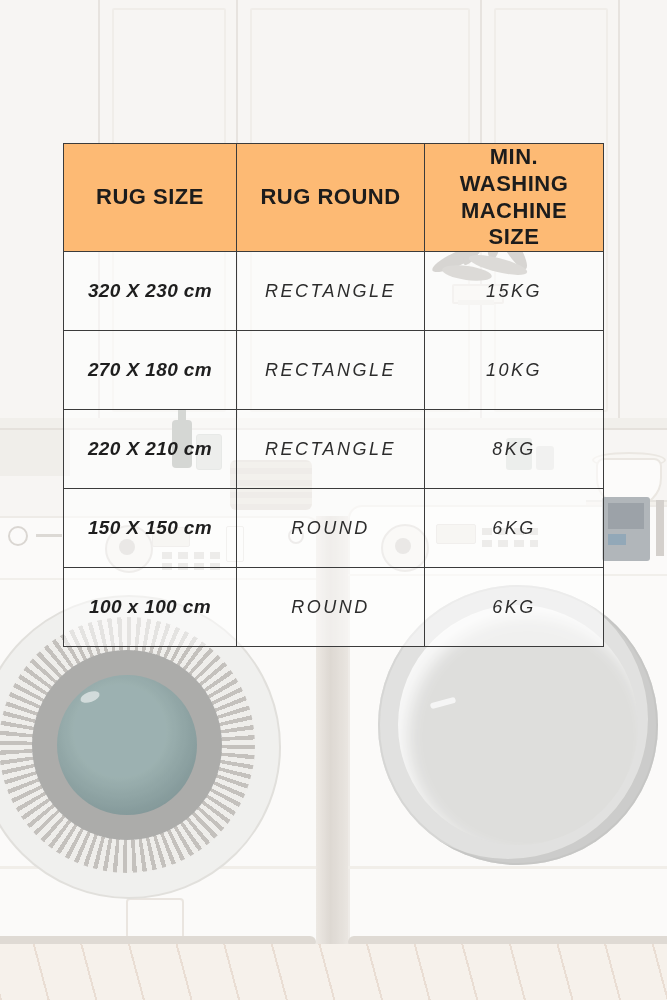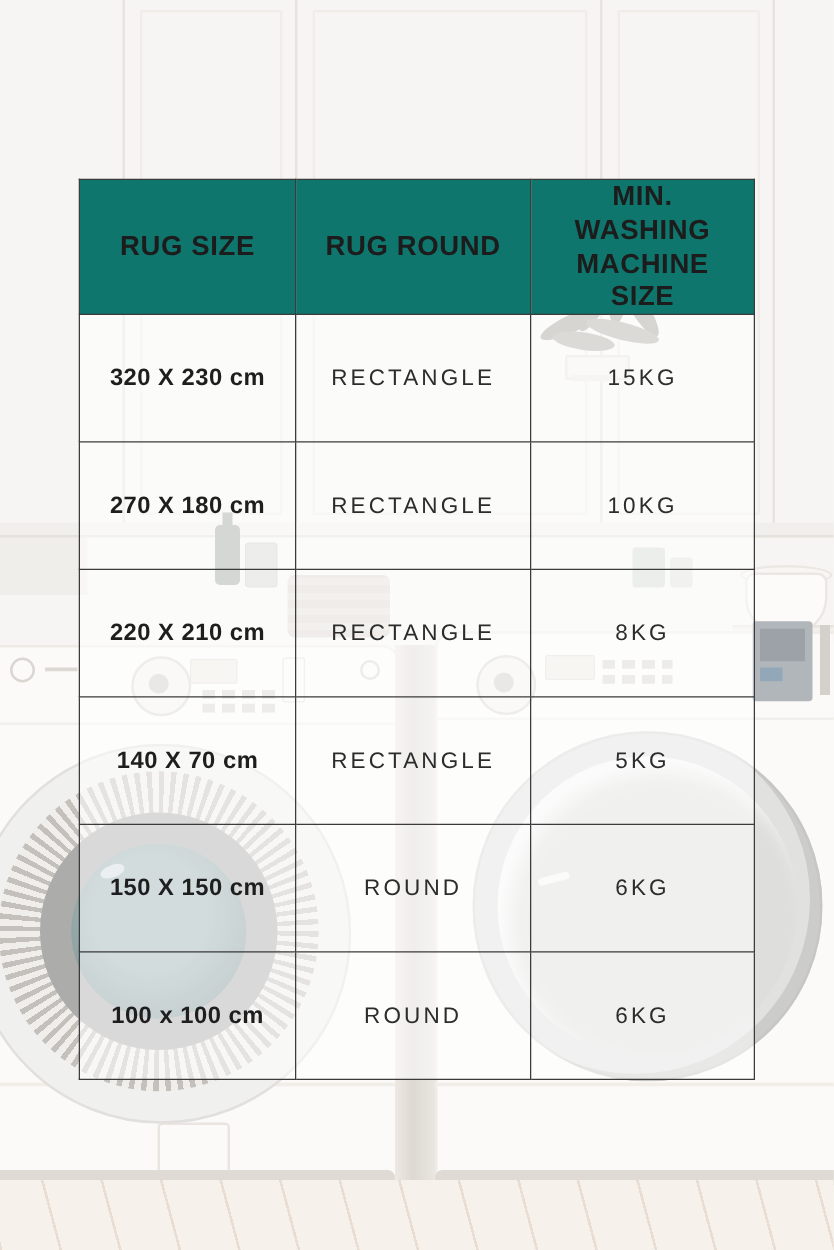--- a/index.html
+++ b/index.html
@@ -20,22 +20,22 @@
   .drawer{background:#eae6e1;border:1px solid #d9d5d0;border-radius:2px;}
   .leaf{height:14px;border-radius:50%;background:#95918a;}
   .floor{left:0;top:944px;width:667px;height:56px;background:#f5efe8;
          background-image:repeating-linear-gradient(75deg,rgba(214,192,175,.5) 0 2px,transparent 2px 46px);}
   .veil{left:0;top:0;width:667px;height:1000px;background:rgba(255,255,255,0.16);}
 
   
   table.rug-table{position:absolute;left:63px;top:143px;width:540px;border-collapse:collapse;table-layout:fixed;z-index:5;}
   .rug-table th,.rug-table td{border:1.5px solid #3b3b3b;text-align:center;vertical-align:middle;padding:0 8px;}
   .rug-table thead tr{height:82px;}
-  .rug-table tbody tr{height:102px;}
-  .rug-table th{background:#0f766e;color:#1c1c1c;font-size:22px;font-weight:bold;letter-spacing:.5px;line-height:1.22;}
+  .rug-table tbody tr{height:79px;font-style:italic;}
+  .rug-table th{background:#fdba74;color:#1c1c1c;font-size:22px;font-weight:bold;letter-spacing:.5px;line-height:1.22;}
   td.c1{background:rgba(255,255,255,0.55);color:#1e1e1e;font-size:19px;font-weight:bold;letter-spacing:.4px;}
   td.c2,td.c3{background:rgba(255,255,255,0.55);color:#2c2c2c;font-size:18px;font-weight:400;letter-spacing:2.5px;}
 </style>
 </head>
 <body>
 
 <div class="scene">
 
   <div class="abs" style="left:0;top:0;width:667px;height:1000px;">
 
@@ -139,25 +139,20 @@
         <td class="c1">270 X 180 cm</td>
         <td class="c2">RECTANGLE</td>
         <td class="c3">10KG</td>
       </tr>
       <tr>
         <td class="c1">220 X 210 cm</td>
         <td class="c2">RECTANGLE</td>
         <td class="c3">8KG</td>
       </tr>
       <tr>
-        <td class="c1">140 X 70 cm</td>
-        <td class="c2">RECTANGLE</td>
-        <td class="c3">5KG</td>
-      </tr>
-      <tr>
         <td class="c1">150 X 150 cm</td>
         <td class="c2">ROUND</td>
         <td class="c3">6KG</td>
       </tr>
       <tr>
         <td class="c1">100 x 100 cm</td>
         <td class="c2">ROUND</td>
         <td class="c3">6KG</td>
       </tr>
     </tbody>

